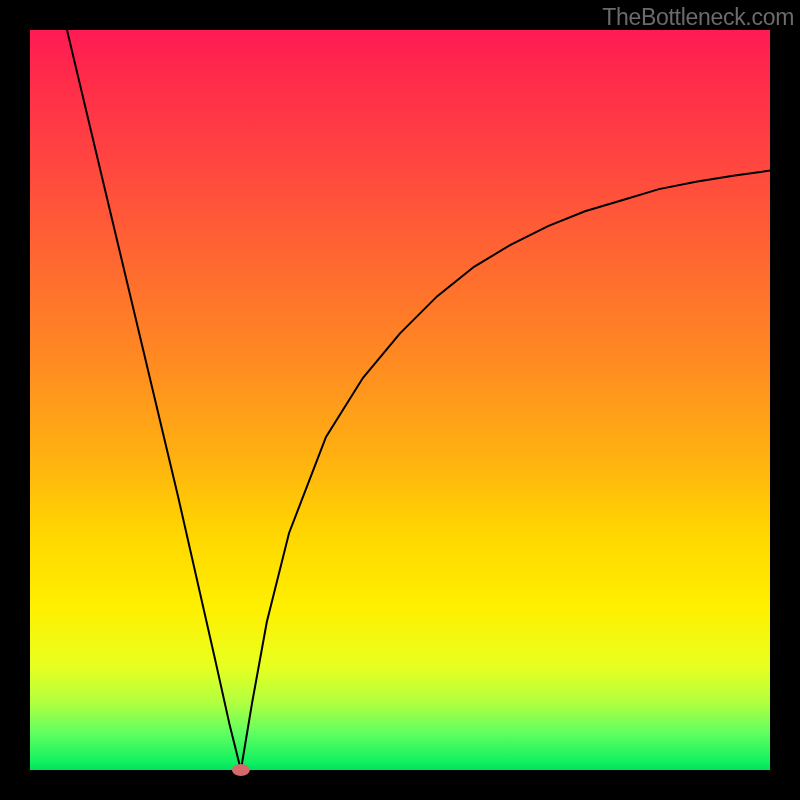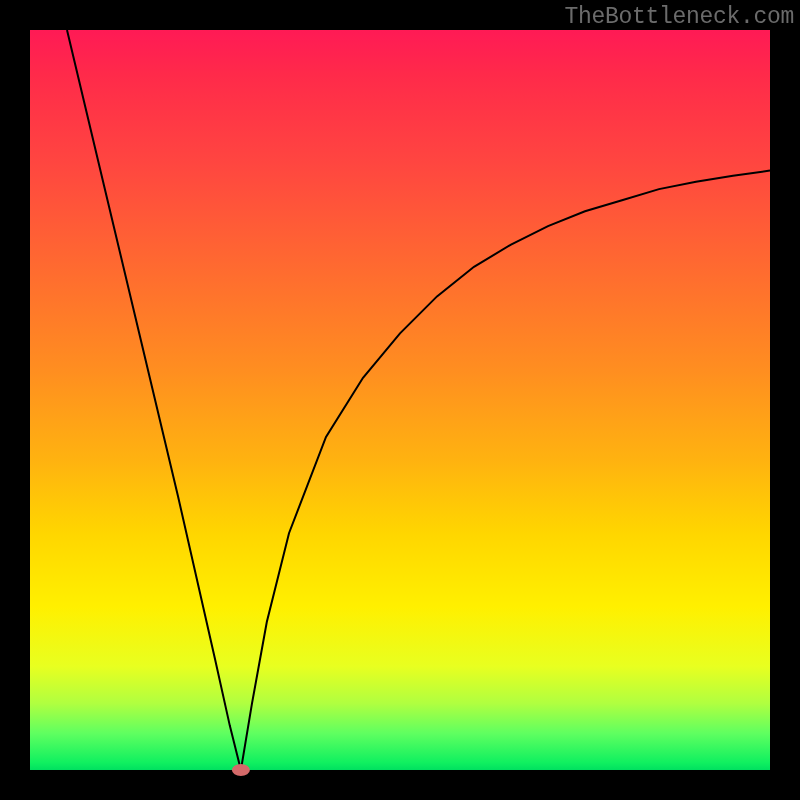--- a/index.html
+++ b/index.html
@@ -9,21 +9,20 @@
     height: 800px;
     overflow: hidden;
     background: #000;
     font-family: Arial, Helvetica, sans-serif;
   }
   .frame {
     position: relative;
     width: 800px;
     height: 800px;
     background: #000;
-    font-family: Liberation Mono, monospace;
   }
   .plot {
     position: absolute;
     left: 30px;
     top: 30px;
     width: 740px;
     height: 740px;
     
     background: linear-gradient(to bottom,
       #ff1a55 0%,

